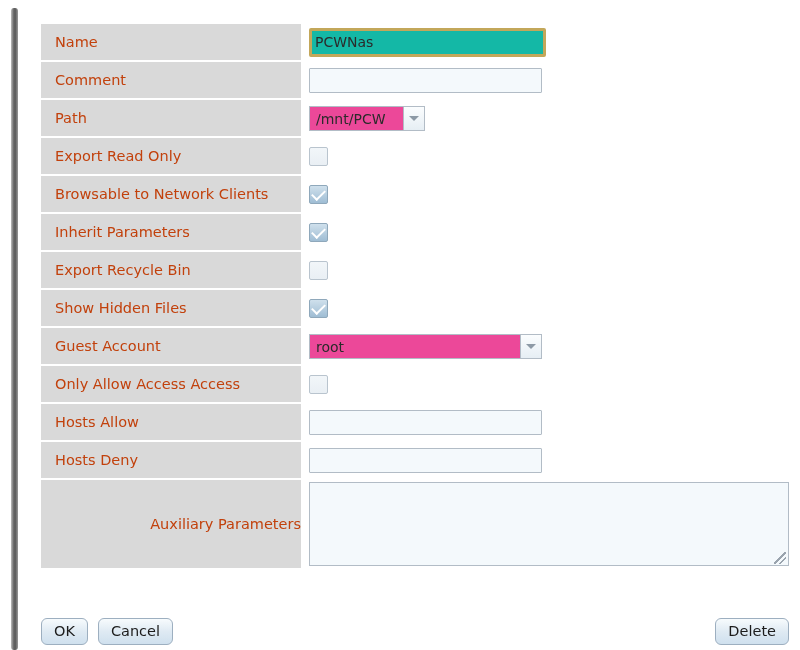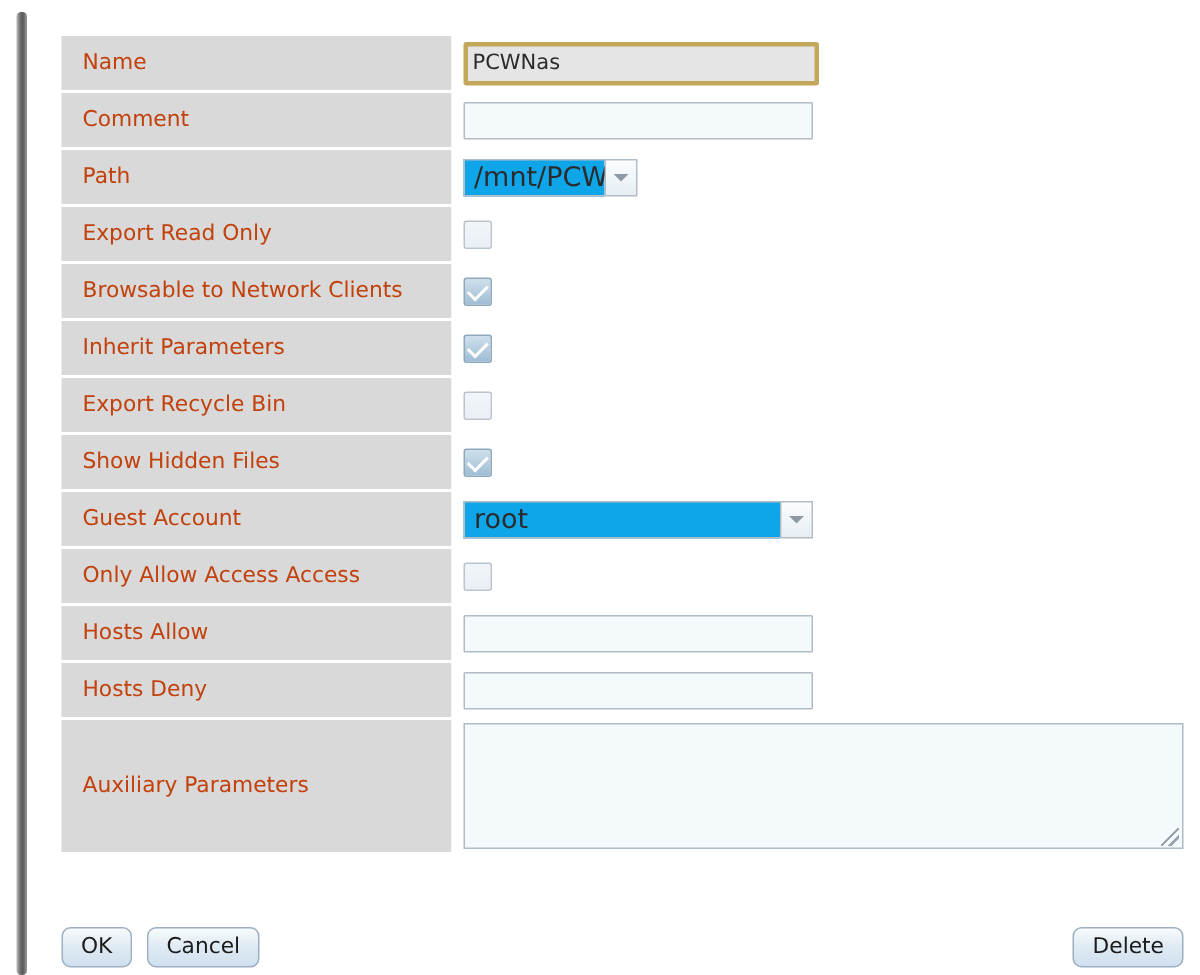--- a/index.html
+++ b/index.html
@@ -45,20 +45,21 @@
     background: #d9d9d9;
     padding: 0 0 0 14px;
     height: 36px;
     font-size: 14.5px;
     color: #c2410c;
     vertical-align: middle;
     white-space: nowrap;
   }
   .row-label.tall {
     height: 88px;
+    text-align: right;
   }
 
   .row-field {
     padding: 0 0 0 8px;
     vertical-align: middle;
     background: #ffffff;
   }
 
   
   .txt {
@@ -69,40 +70,40 @@
     background: #f4f9fc;
     font-family: "DejaVu Sans", "Liberation Sans", sans-serif;
     font-size: 14px;
     color: #2b2b2b;
     padding: 0 5px;
     outline: none;
     border-radius: 1px;
   }
   .txt.focused {
     border: 3px solid #c3a75a;
-    background: #e5e5e5;
+    background: #14b8a6;
     height: 29px;
     width: 237px;
     padding: 0 3px;
     border-radius: 2px;
   }
 
   
   .combo {
     display: inline-flex;
     align-items: stretch;
     height: 25px;
     vertical-align: middle;
   }
   .combo .combo-text {
     box-sizing: border-box;
     border: 1px solid #b2bcc6;
     border-right: none;
-    background: #0ea5e9;
-    font-size: 18px;
+    background: #ec4899;
+    font-size: 14px;
     color: #2b2b2b;
     padding: 3px 6px 0 6px;
     line-height: 18px;
     white-space: nowrap;
   }
   .combo .combo-btn {
     box-sizing: border-box;
     width: 22px;
     border: 1px solid #b2bcc6;
     background: linear-gradient(to bottom, #fbfdfe 0%, #e6eef4 100%);

